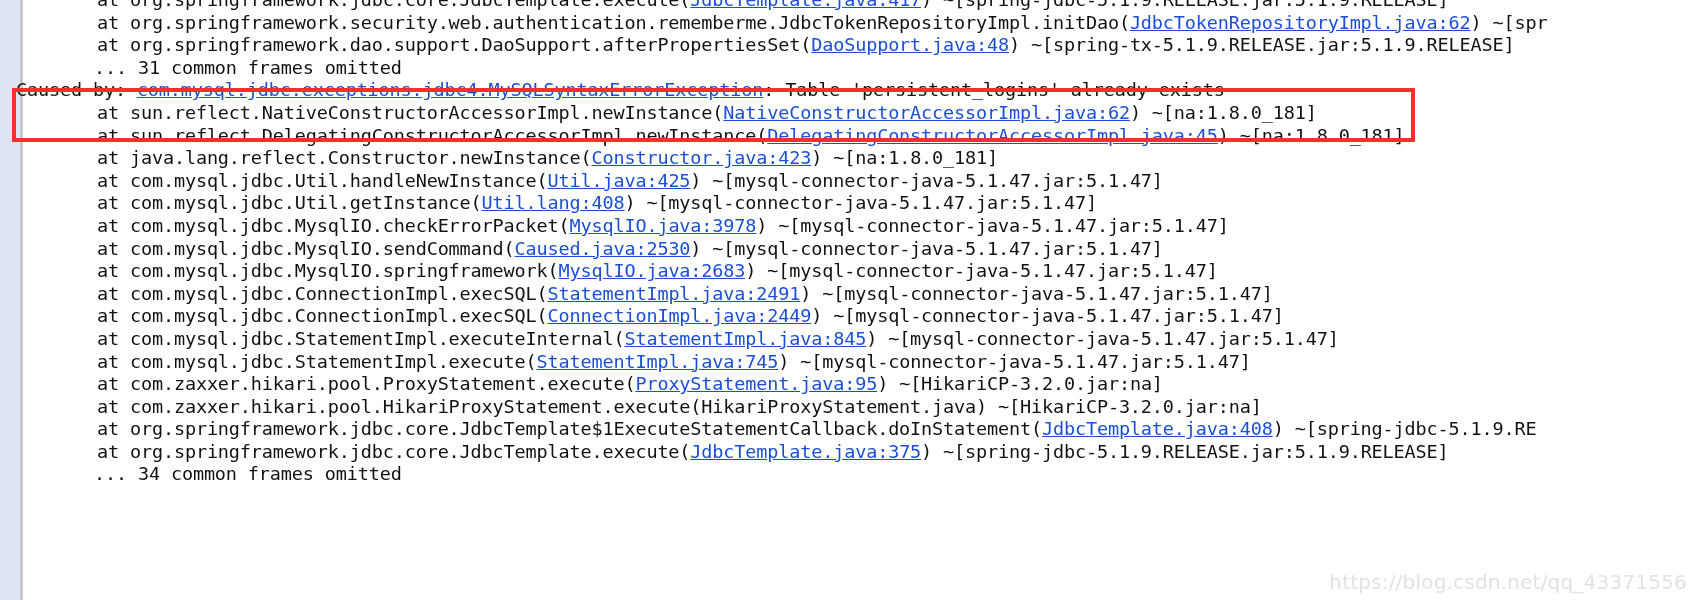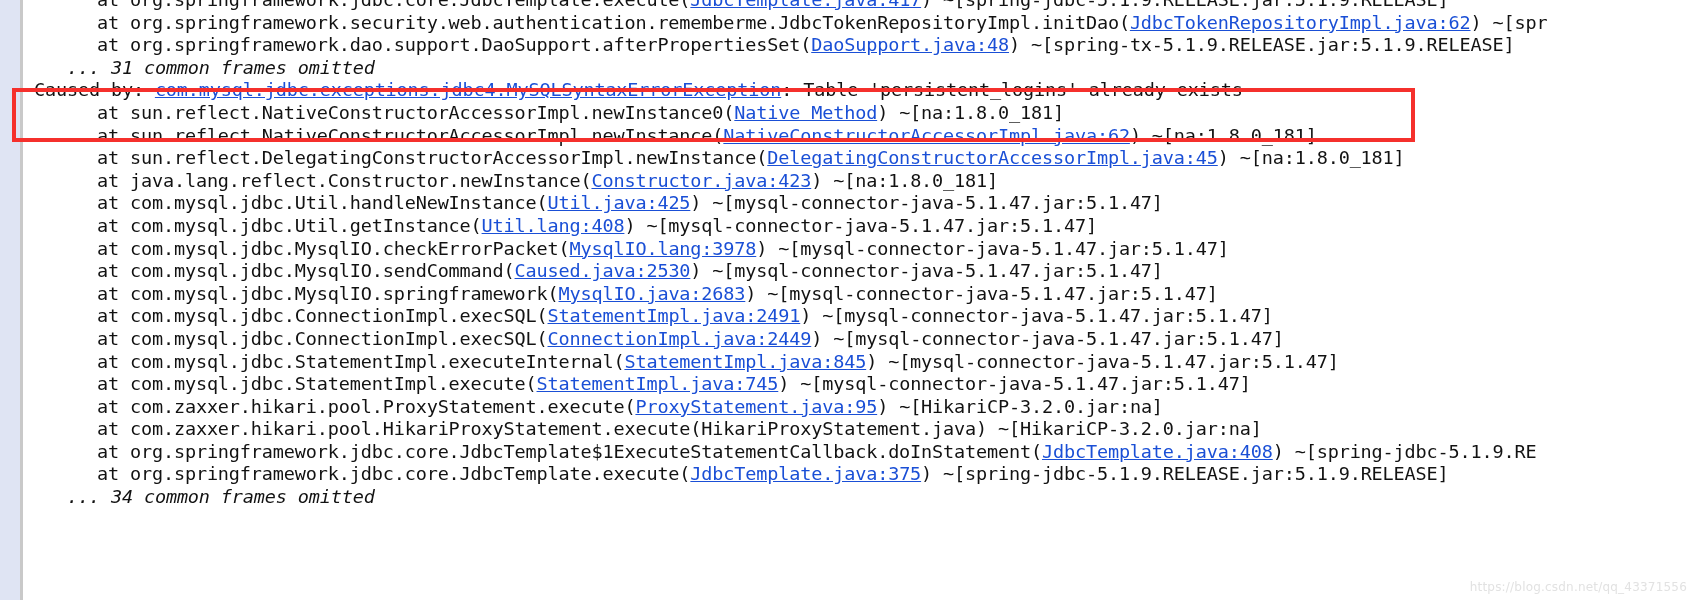--- a/index.html
+++ b/index.html
@@ -46,32 +46,31 @@
     z-index: 2;
   }
   .line {
     position: relative;
     height: 22.6px;
     line-height: 22.6px;
     white-space: pre;
     font-size: 18.5px;
     letter-spacing: -0.15px;
     color: #121212;
-    padding-left: 34px;
+    padding-left: 16px;
     box-sizing: border-box;
   }
   .line.first {
     margin-top: -11px;
   }
   .indent {
     padding-left: 97px;
   }
   .indent-dots {
-    padding-left: 67px;
-    font-style: italic;
+    padding-left: 94px;
   }
   .lnk {
     color: #1a4fd6;
     text-decoration: underline;
   }
   
   .highlight-box {
     position: absolute;
     left: 12px;
     top: 88px;
@@ -81,48 +80,47 @@
     box-sizing: border-box;
     z-index: 3;
     pointer-events: none;
     background: transparent;
   }
   .watermark {
     position: absolute;
     right: 8px;
     bottom: 6px;
     font-family: "DejaVu Sans", "Liberation Sans", sans-serif;
-    font-size: 12px;
+    font-size: 20px;
     color: #e2e2e2;
     letter-spacing: 0.2px;
     z-index: 4;
     user-select: none;
   }
 </style>
 </head>
 <body>
 
 <div class="log-viewport">
 
   <div class="gutter"></div>
   <div class="gutter-rule"></div>
 
   <div class="log-body" id="log-body">
       <div class="line indent first"><span>at org.springframework.jdbc.core.JdbcTemplate.execute(</span><span class="lnk">JdbcTemplate.java:417</span><span>) ~[spring-jdbc-5.1.9.RELEASE.jar:5.1.9.RELEASE]</span></div>
       <div class="line indent"><span>at org.springframework.security.web.authentication.rememberme.JdbcTokenRepositoryImpl.initDao(</span><span class="lnk">JdbcTokenRepositoryImpl.java:62</span><span>) ~[spr</span></div>
       <div class="line indent"><span>at org.springframework.dao.support.DaoSupport.afterPropertiesSet(</span><span class="lnk">DaoSupport.java:48</span><span>) ~[spring-tx-5.1.9.RELEASE.jar:5.1.9.RELEASE]</span></div>
       <div class="line indent-dots"><span>... 31 common frames omitted</span></div>
       <div class="line"><span>Caused by: </span><span class="lnk">com.mysql.jdbc.exceptions.jdbc4.MySQLSyntaxErrorException</span><span>: Table 'persistent_logins' already exists</span></div>
-      <div class="line indent"><span>at sun.reflect.NativeConstructorAccessorImpl.newInstance0(</span><span class="lnk">Native Method</span><span>) ~[na:1.8.0_181]</span></div>
       <div class="line indent"><span>at sun.reflect.NativeConstructorAccessorImpl.newInstance(</span><span class="lnk">NativeConstructorAccessorImpl.java:62</span><span>) ~[na:1.8.0_181]</span></div>
       <div class="line indent"><span>at sun.reflect.DelegatingConstructorAccessorImpl.newInstance(</span><span class="lnk">DelegatingConstructorAccessorImpl.java:45</span><span>) ~[na:1.8.0_181]</span></div>
       <div class="line indent"><span>at java.lang.reflect.Constructor.newInstance(</span><span class="lnk">Constructor.java:423</span><span>) ~[na:1.8.0_181]</span></div>
       <div class="line indent"><span>at com.mysql.jdbc.Util.handleNewInstance(</span><span class="lnk">Util.java:425</span><span>) ~[mysql-connector-java-5.1.47.jar:5.1.47]</span></div>
       <div class="line indent"><span>at com.mysql.jdbc.Util.getInstance(</span><span class="lnk">Util.lang:408</span><span>) ~[mysql-connector-java-5.1.47.jar:5.1.47]</span></div>
-      <div class="line indent"><span>at com.mysql.jdbc.MysqlIO.checkErrorPacket(</span><span class="lnk">MysqlIO.lang:3978</span><span>) ~[mysql-connector-java-5.1.47.jar:5.1.47]</span></div>
+      <div class="line indent"><span>at com.mysql.jdbc.MysqlIO.checkErrorPacket(</span><span class="lnk">MysqlIO.java:3978</span><span>) ~[mysql-connector-java-5.1.47.jar:5.1.47]</span></div>
       <div class="line indent"><span>at com.mysql.jdbc.MysqlIO.sendCommand(</span><span class="lnk">Caused.java:2530</span><span>) ~[mysql-connector-java-5.1.47.jar:5.1.47]</span></div>
       <div class="line indent"><span>at com.mysql.jdbc.MysqlIO.springframework(</span><span class="lnk">MysqlIO.java:2683</span><span>) ~[mysql-connector-java-5.1.47.jar:5.1.47]</span></div>
       <div class="line indent"><span>at com.mysql.jdbc.ConnectionImpl.execSQL(</span><span class="lnk">StatementImpl.java:2491</span><span>) ~[mysql-connector-java-5.1.47.jar:5.1.47]</span></div>
       <div class="line indent"><span>at com.mysql.jdbc.ConnectionImpl.execSQL(</span><span class="lnk">ConnectionImpl.java:2449</span><span>) ~[mysql-connector-java-5.1.47.jar:5.1.47]</span></div>
       <div class="line indent"><span>at com.mysql.jdbc.StatementImpl.executeInternal(</span><span class="lnk">StatementImpl.java:845</span><span>) ~[mysql-connector-java-5.1.47.jar:5.1.47]</span></div>
       <div class="line indent"><span>at com.mysql.jdbc.StatementImpl.execute(</span><span class="lnk">StatementImpl.java:745</span><span>) ~[mysql-connector-java-5.1.47.jar:5.1.47]</span></div>
       <div class="line indent"><span>at com.zaxxer.hikari.pool.ProxyStatement.execute(</span><span class="lnk">ProxyStatement.java:95</span><span>) ~[HikariCP-3.2.0.jar:na]</span></div>
       <div class="line indent"><span>at com.zaxxer.hikari.pool.HikariProxyStatement.execute(HikariProxyStatement.java) ~[HikariCP-3.2.0.jar:na]</span></div>
       <div class="line indent"><span>at org.springframework.jdbc.core.JdbcTemplate$1ExecuteStatementCallback.doInStatement(</span><span class="lnk">JdbcTemplate.java:408</span><span>) ~[spring-jdbc-5.1.9.RE</span></div>
       <div class="line indent"><span>at org.springframework.jdbc.core.JdbcTemplate.execute(</span><span class="lnk">JdbcTemplate.java:375</span><span>) ~[spring-jdbc-5.1.9.RELEASE.jar:5.1.9.RELEASE]</span></div>

